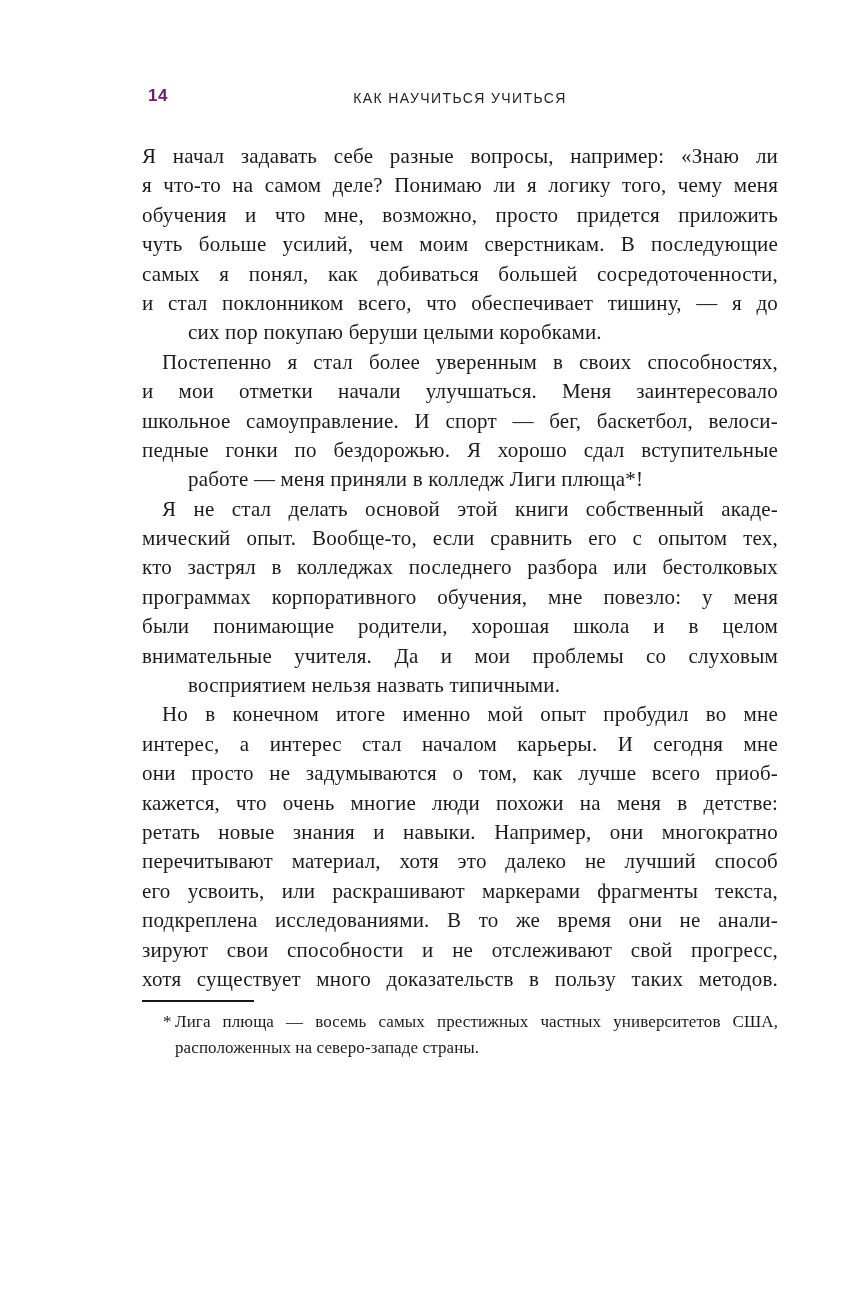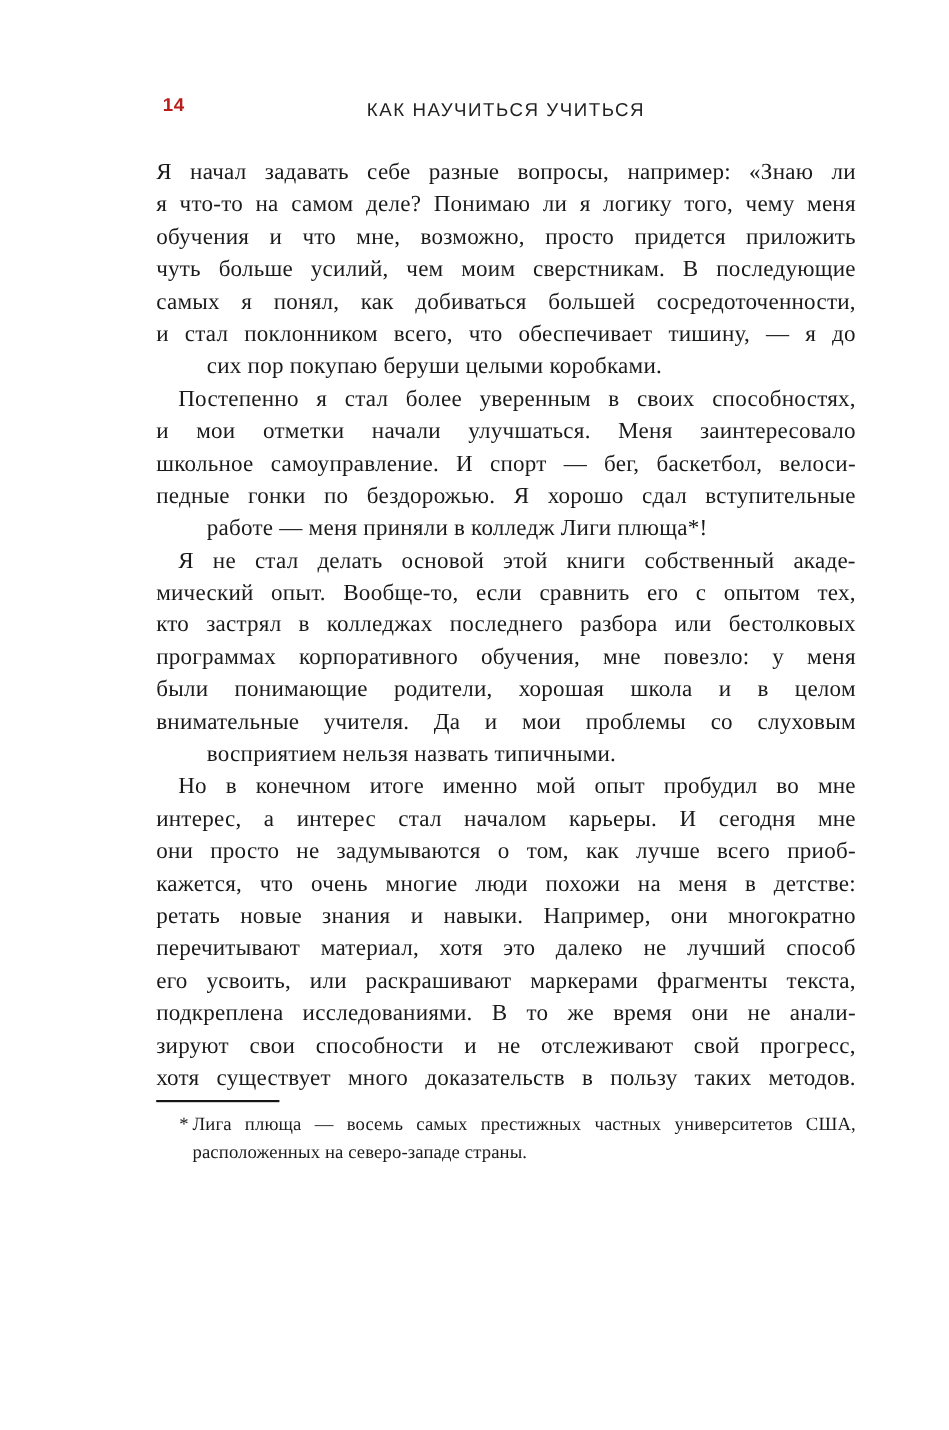--- a/index.html
+++ b/index.html
@@ -11,26 +11,26 @@
     font-family:"Liberation Serif", serif;
     color:#1a1a1a;
   }
   
   .running-head{
     position:absolute;left:142px;top:86px;width:636px;height:22px;
     font-family:"Liberation Sans", sans-serif;
   }
   .page-number{
     position:absolute;left:6px;top:0;
-    font-size:17px;font-weight:700;letter-spacing:.5px;color:#b91c1c;
+    font-size:17px;font-weight:700;letter-spacing:.5px;color:#701a75;
   }
   .running-title{
     position:absolute;left:0;right:0;top:4px;
     text-align:center;
-    font-size:17px;font-weight:400;letter-spacing:1.4px;
+    font-size:14px;font-weight:400;letter-spacing:1.4px;
     color:#222222;text-transform:uppercase;
   }
   
   .content{
     position:absolute;left:142px;top:142px;width:636px;
     font-size:21px;line-height:29.4px;letter-spacing:.2px;
   }
   .line{
     text-align:justify;
     text-align-last:justify;

